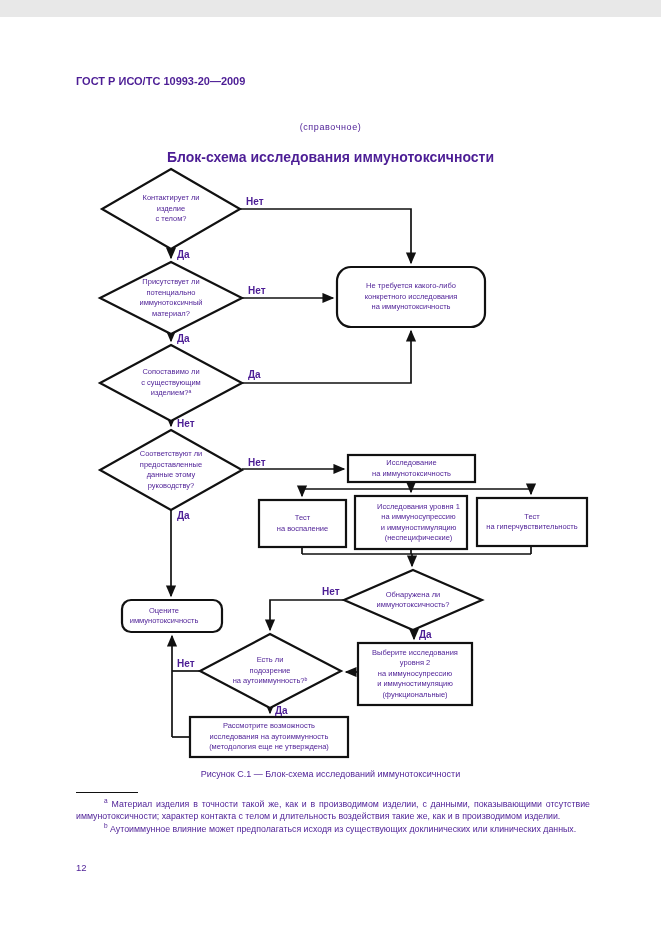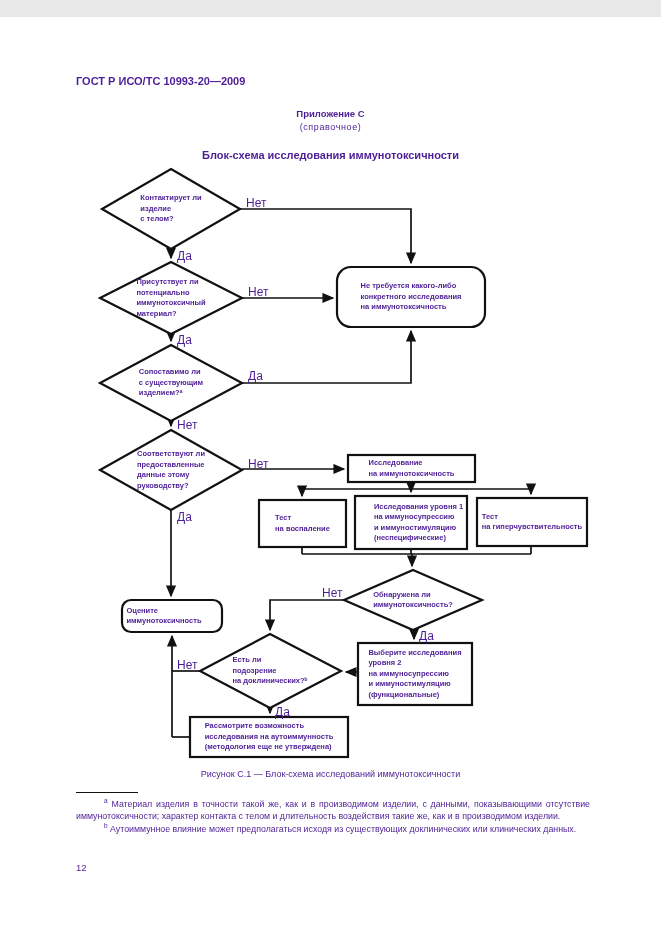--- a/index.html
+++ b/index.html
@@ -4,44 +4,43 @@
 <style>
   html,body { margin:0; padding:0; background:#e8e8e8; }
   .page {
     position:relative; width:661px; height:936px; margin:17px auto;
     background:#ffffff; font-family:"Liberation Sans", sans-serif; color:#4c1d95;
     overflow:hidden;
   }
   .doc-header { position:absolute; left:76px; top:58px; font-size:11px; font-weight:bold; }
   .appendix-label { position:absolute; left:76px; right:76px; top:91px; text-align:center; font-size:9.5px; font-weight:bold; }
   .appendix-type  { position:absolute; left:76px; right:76px; top:105px; text-align:center; font-size:9px; letter-spacing:0.6px; }
-  .main-title { position:absolute; left:76px; right:76px; top:132px; text-align:center; font-size:11px; font-weight:bold; }
+  .main-title { position:absolute; left:76px; right:76px; top:132px; text-align:center; font-size:14px; font-weight:bold; }
   svg.chart { position:absolute; left:0; top:0; }
   svg .shape { fill:#ffffff; stroke:#111; stroke-width:2.2; }
   svg .edge  { fill:none; stroke:#111; stroke-width:1.7; }
   .node-label {
     position:absolute; display:flex; align-items:center; justify-content:center;
-    font-size:7.5px; font-weight:bold; line-height:1.4;
+    text-align:center; font-size:7.5px; font-weight:normal; line-height:1.4;
     white-space:pre-line;
   }
-  .edge-label { position:absolute; font-size:12px; font-weight:normal; }
+  .edge-label { position:absolute; font-size:10px; font-weight:bold; }
   .caption { position:absolute; left:76px; right:76px; top:752px; text-align:center; font-size:9px; }
   .fn-rule { position:absolute; left:76px; top:775px; width:62px; border-top:1.2px solid #111; }
   .footnotes { position:absolute; left:76px; top:780px; width:514px; font-size:8.8px; line-height:1.33; text-align:justify; }
   .footnote { margin:0; text-indent:28px; }
   .footnote sup { font-size:6.5px; }
   .page-number { position:absolute; left:76px; top:845px; font-size:9.5px; }
 </style>
 </head>
 <body>
 
 <div class="page">
 
   <div class="doc-header">ГОСТ Р ИСО/ТС 10993-20—2009</div>
-  <div class="appendix-label">Приложение С</div>
   <div class="appendix-type">(справочное)</div>
   <div class="main-title">Блок-схема исследования иммунотоксичности</div>
 
   <svg class="chart" width="661" height="936" viewBox="0 0 661 936">
     <defs>
       <marker id="ah" markerWidth="8" markerHeight="8" refX="6.2" refY="3" orient="auto">
         <path d="M0,0 L7,3 L0,6 Z" fill="#111"></path>
       </marker>
     </defs>
 
@@ -109,21 +108,21 @@
 и иммуностимуляцию
 (неспецифические)</div>
   <div class="node-label" style="left:479px; top:483px; width:106px; height:44px;">Тест
 на гиперчувствительность</div>
   <div class="node-label" style="left:350px; top:562px; width:126px; height:42px;">Обнаружена ли
 иммунотоксичность?</div>
   <div class="node-label" style="left:124px; top:585px; width:80px; height:28px;">Оцените
 иммунотоксичность</div>
   <div class="node-label" style="left:212px; top:627px; width:116px; height:54px;">Есть ли
 подозрение
-на доклинических?ᵇ</div>
+на аутоиммунность?ᵇ</div>
   <div class="node-label" style="left:360px; top:628px; width:110px; height:58px;">Выберите исследования
 уровня 2
 на иммуносупрессию
 и иммуностимуляцию
 (функциональные)</div>
   <div class="node-label" style="left:192px; top:702px; width:154px; height:36px;">Рассмотрите возможность
 исследования на аутоиммунность
 (методология еще не утверждена)</div>
 
   <span class="edge-label" style="left:246px; top:179px;">Нет</span>

